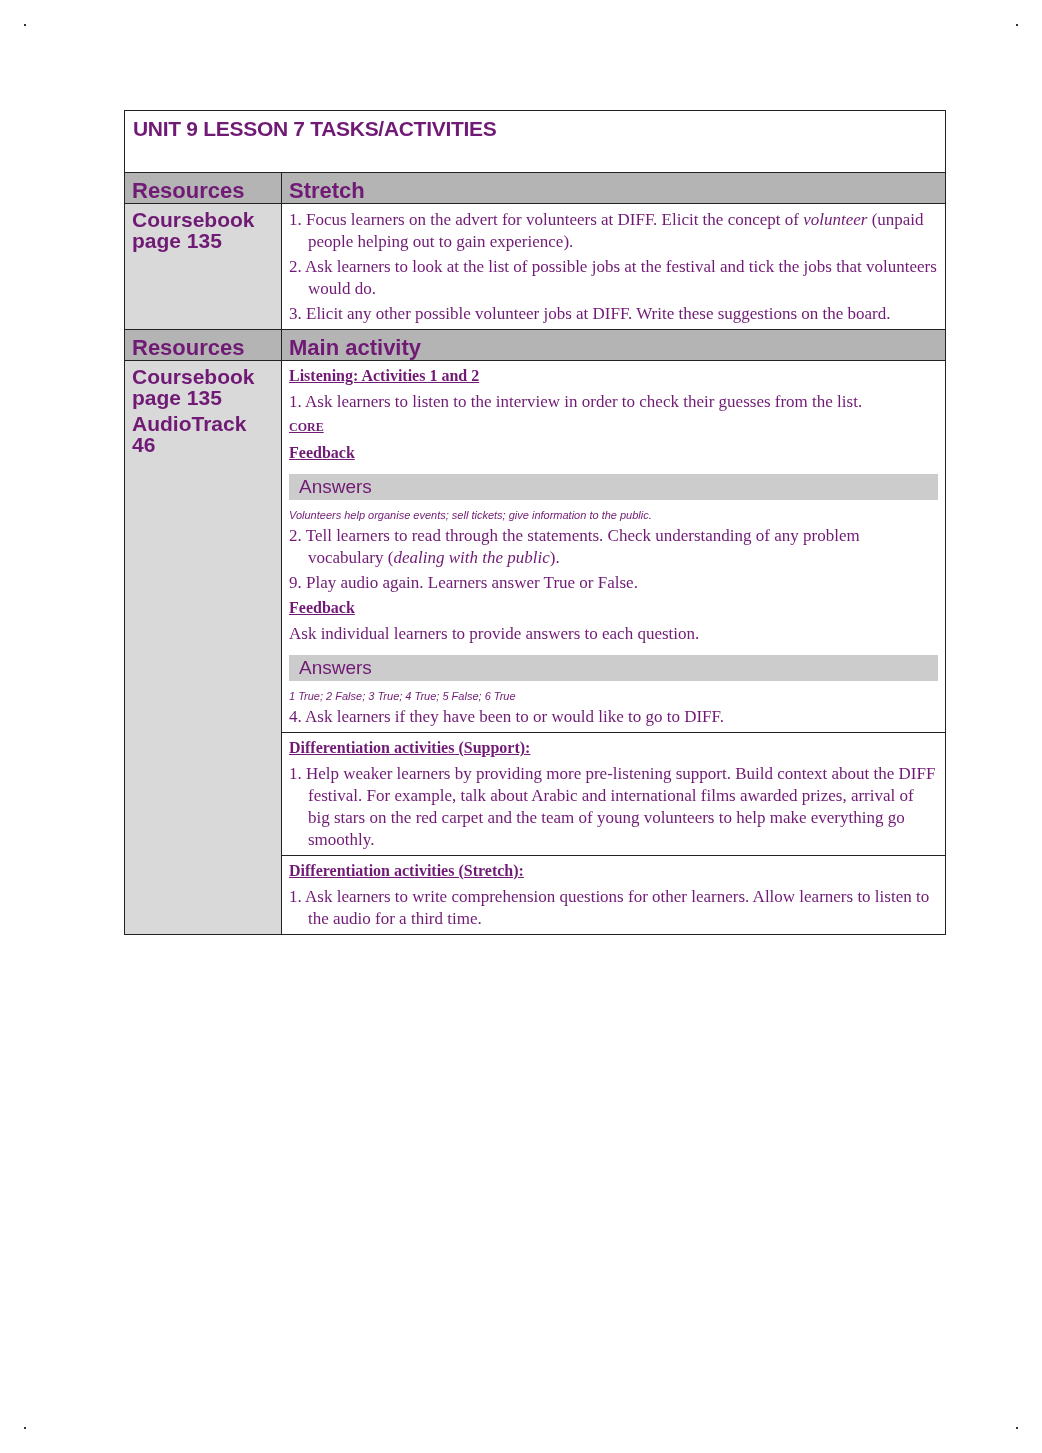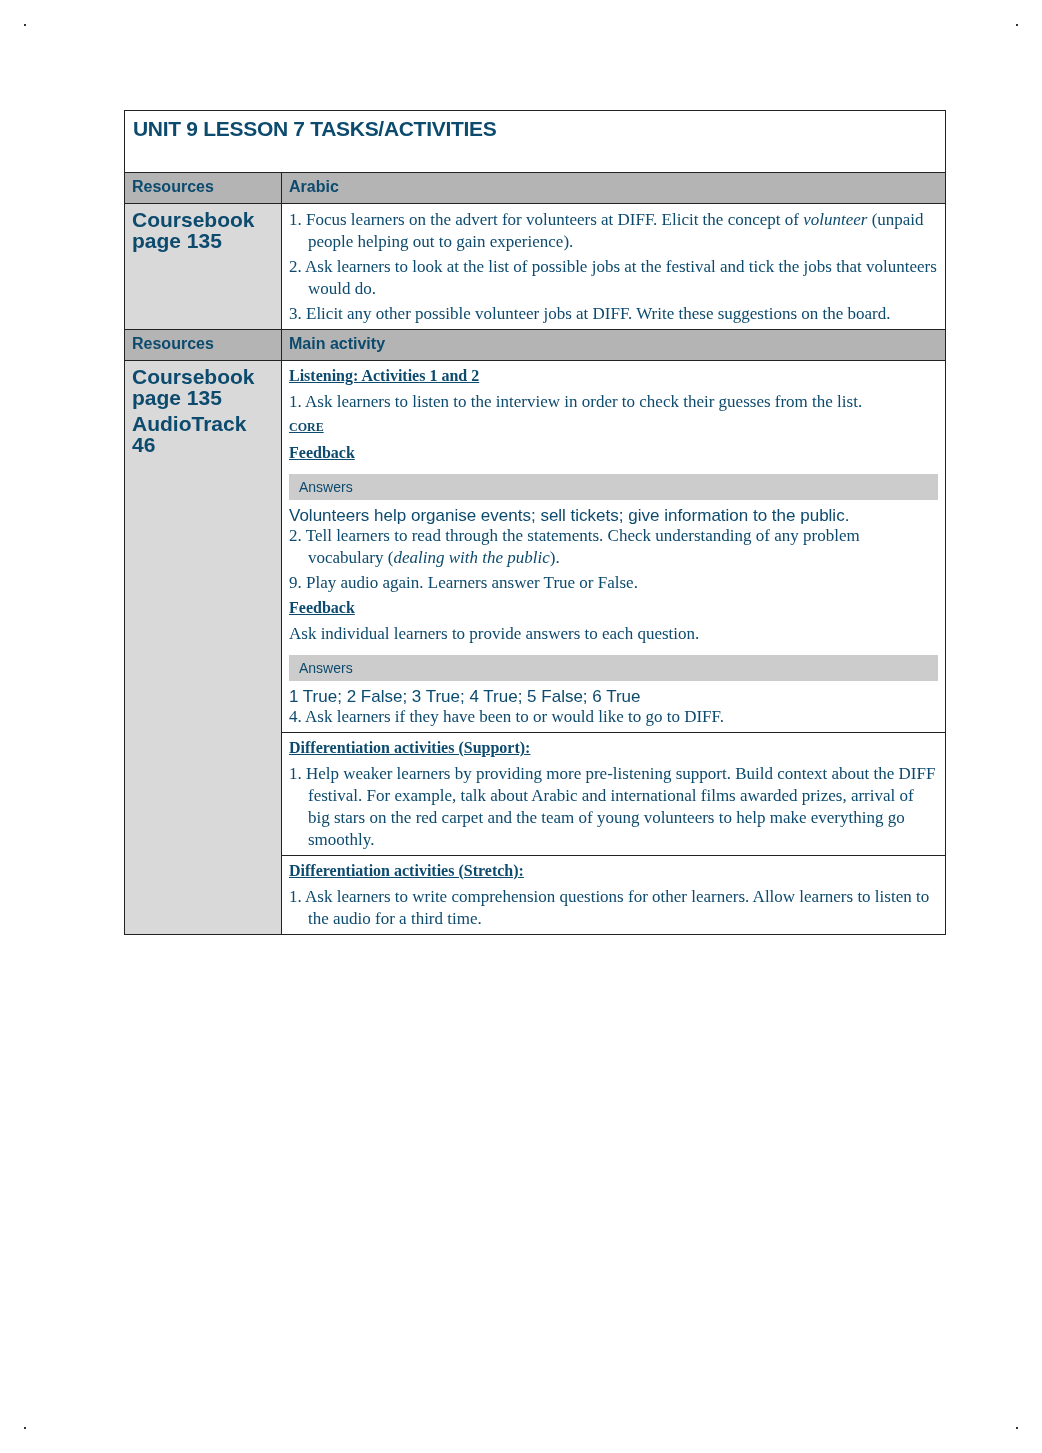--- a/index.html
+++ b/index.html
@@ -1,67 +1,67 @@
 <!DOCTYPE html>
 <html><head>
 <meta charset="utf-8">
 <style>
   html, body { margin: 0; padding: 0; background: #ffffff; }
   body { width: 1042px; height: 1453px; position: relative; overflow: hidden; }
   .crop { position: absolute; width: 2px; height: 2px; background: #333; }
   .sheet {
     position: absolute; left: 124px; top: 110px; width: 822px;
     border: 1.5px solid #222; box-sizing: border-box;
-    font-family: "Liberation Serif", serif; color: #0c4a6e;
+    font-family: "Liberation Serif", serif; color: #701a75;
   }
   .title-row { height: 62px; border-bottom: 1.5px solid #222; padding: 6px 8px; box-sizing: border-box; }
   .title {
     font-family: "Liberation Sans", sans-serif; font-weight: bold; font-size: 21px;
     letter-spacing: -0.3px; margin: 0;
   }
   .row { display: flex; }
   .head-row { background: #b4b4b4; height: 30px; border-bottom: 1px solid #222; }
   .head-row .lc, .head-row .rc {
-    font-family: "Liberation Sans", sans-serif; font-weight: bold; font-size: 16px;
+    font-family: "Liberation Sans", sans-serif; font-weight: bold; font-size: 22px;
     padding: 5px 7px; box-sizing: border-box;
   }
   .lc { width: 157px; flex: none; border-right: 1.5px solid #222; box-sizing: border-box; }
   .rc { flex: 1; }
   .body-row .lc {
     background: #d9d9d9; padding: 5px 7px;
     font-family: "Liberation Sans", sans-serif; font-weight: bold; font-size: 21px; line-height: 21px;
   }
   .res-item { margin-bottom: 5px; }
   .sect { padding: 4px 7px 4px 7px; font-size: 17px; line-height: 22px; }
   .sect + .sect { border-top: 1.5px solid #222; }
   .item { padding-left: 19px; text-indent: -19px; margin: 0 0 3px 0; }
   .bold { font-weight: bold; font-size: 16px; margin: 0 0 4px 0; text-decoration: underline; }
   .para { margin: 0 0 3px 0; }
   .answers-bar {
-    background: #cccccc; font-family: "Liberation Sans", sans-serif; font-size: 14px;
+    background: #cccccc; font-family: "Liberation Sans", sans-serif; font-size: 19px;
     padding: 2px 10px; margin: 10px 0 6px 0;
   }
-  .answers-text { font-family: "Liberation Sans", sans-serif; font-size: 17px; line-height: 19px; margin: 0; }
+  .answers-text { font-family: "Liberation Sans", sans-serif; font-size: 11px; line-height: 19px; margin: 0; font-style: italic; }
 </style>
 </head>
 <body>
 
 <div class="crop" style="left:24px;top:24px;"></div>
 <div class="crop" style="left:1016px;top:24px;"></div>
 <div class="crop" style="left:24px;top:1427px;"></div>
 <div class="crop" style="left:1016px;top:1427px;"></div>
 
 <div class="sheet">
   <div class="title-row">
     <h1 class="title">UNIT 9 LESSON 7 TASKS/ACTIVITIES</h1>
   </div>
 
   <div class="row head-row">
     <div class="lc">Resources</div>
-    <div class="rc">Arabic</div>
+    <div class="rc">Stretch</div>
   </div>
   <div class="row body-row" style="border-bottom:1.5px solid #222;">
     <div class="lc">
       <div class="res-item" style="width:100px;">Coursebook page 135</div>
     </div>
     <div class="rc">
       <div class="sect" style="padding-top:5px;">
         <p class="item"><span>1.</span> <span>Focus learners on the advert for volunteers at DIFF. Elicit the concept of </span><i>volunteer</i><span> (unpaid people helping out to gain experience).</span></p>
         <p class="item"><span>2.</span> <span>Ask learners to look at the list of possible jobs at the festival and tick the jobs that volunteers would do.</span></p>
         <p class="item" style="margin-bottom:0;"><span>3.</span> <span>Elicit any other possible volunteer jobs at DIFF. Write these suggestions on the board.</span></p>

